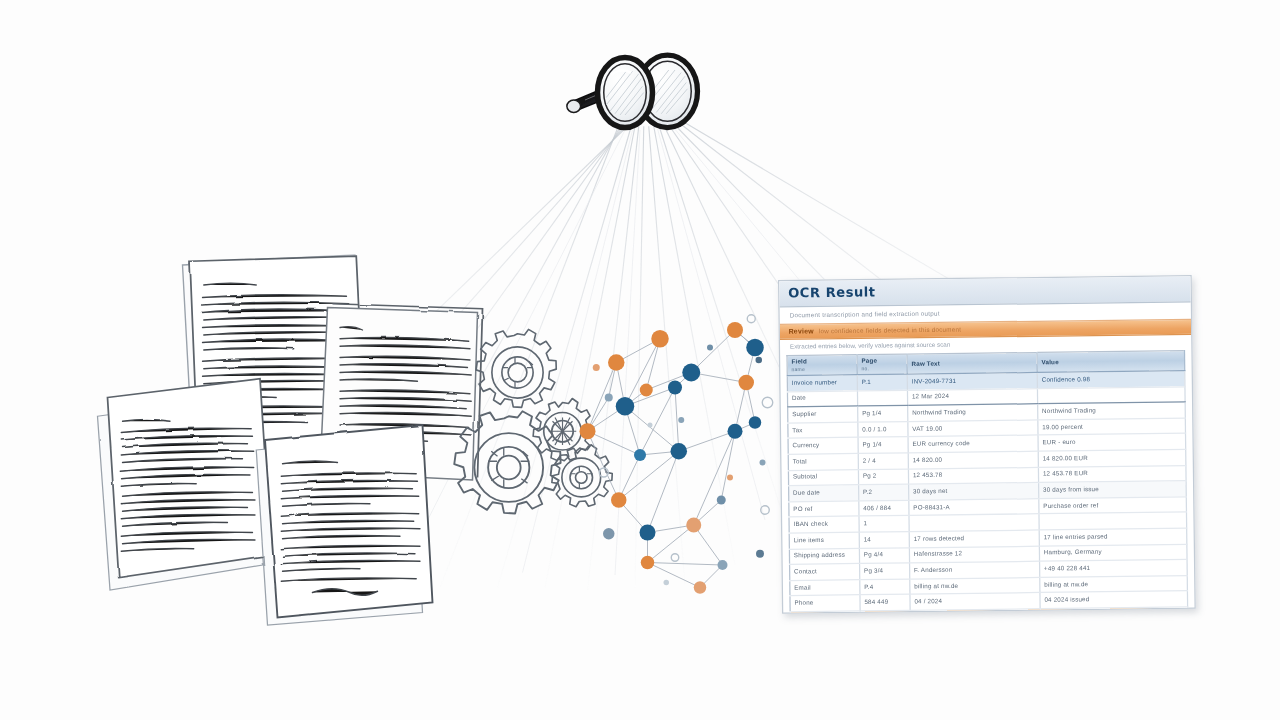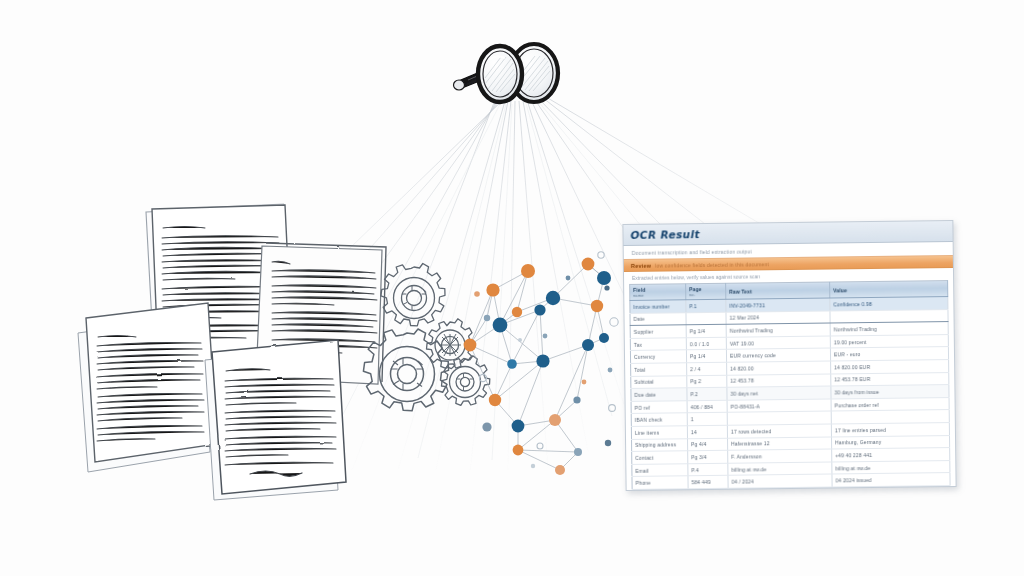--- a/index.html
+++ b/index.html
@@ -27,21 +27,20 @@
     height:20px;
     background:linear-gradient(180deg,#e8eef5 0%,#d7e1ec 100%);
     border-bottom:1px solid #b9c5d2;
     display:flex;align-items:center;
     padding:0 7px;
   }
   .panel-title{
     font-size:10.5px;font-weight:bold;color:#17446e;
     letter-spacing:.4px;
     font-family:"DejaVu Sans", sans-serif;
-    font-style:italic;
   }
   .panel-subtitle{
     font-size:5px;color:#8d98a6;padding:4px 8px 3px 8px;
     letter-spacing:.2px;white-space:nowrap;overflow:hidden;
   }
   .banner{
     height:11px;
     background:linear-gradient(180deg,#f6c28d 0%,#eda463 60%,#e99c57 100%);
     border-top:1px solid #e3literal;
     border-top:1px solid #e8b283;

